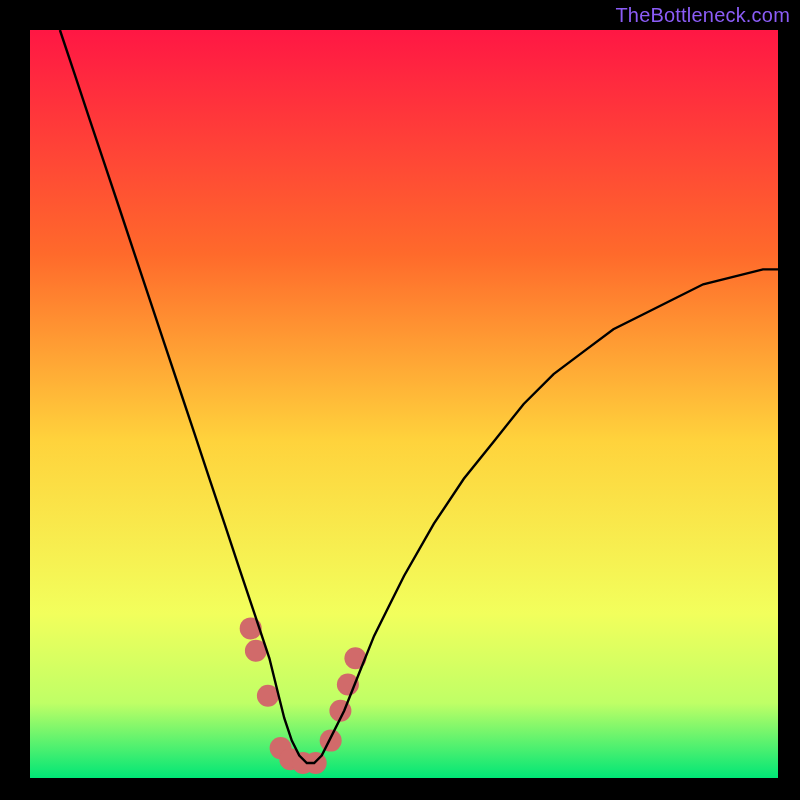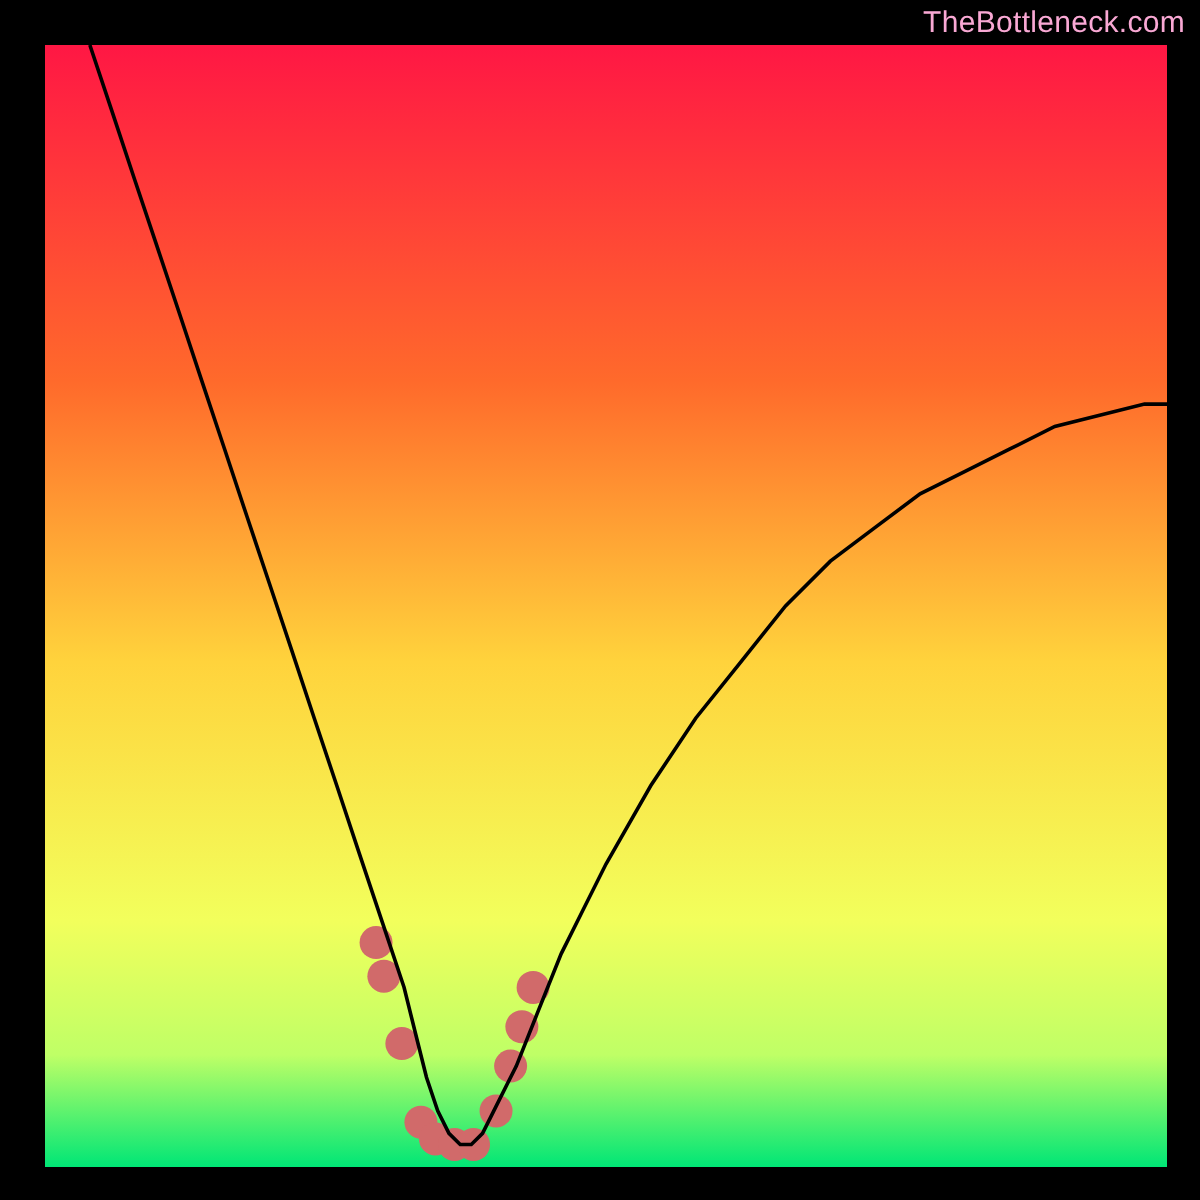--- a/index.html
+++ b/index.html
@@ -16,21 +16,21 @@
     height: 800px;
     background: #000;
   }
   .watermark {
     position: absolute;
     top: 4px;
     right: 10px;
     font-family: Arial, Helvetica, sans-serif;
     font-size: 20px;
     font-weight: 500;
-    color: #f9a8d4;
+    color: #8b5cf6;
     letter-spacing: 0.2px;
     z-index: 10;
   }
   svg {
     position: absolute;
     top: 0;
     left: 0;
   }
 </style>
 </head>

